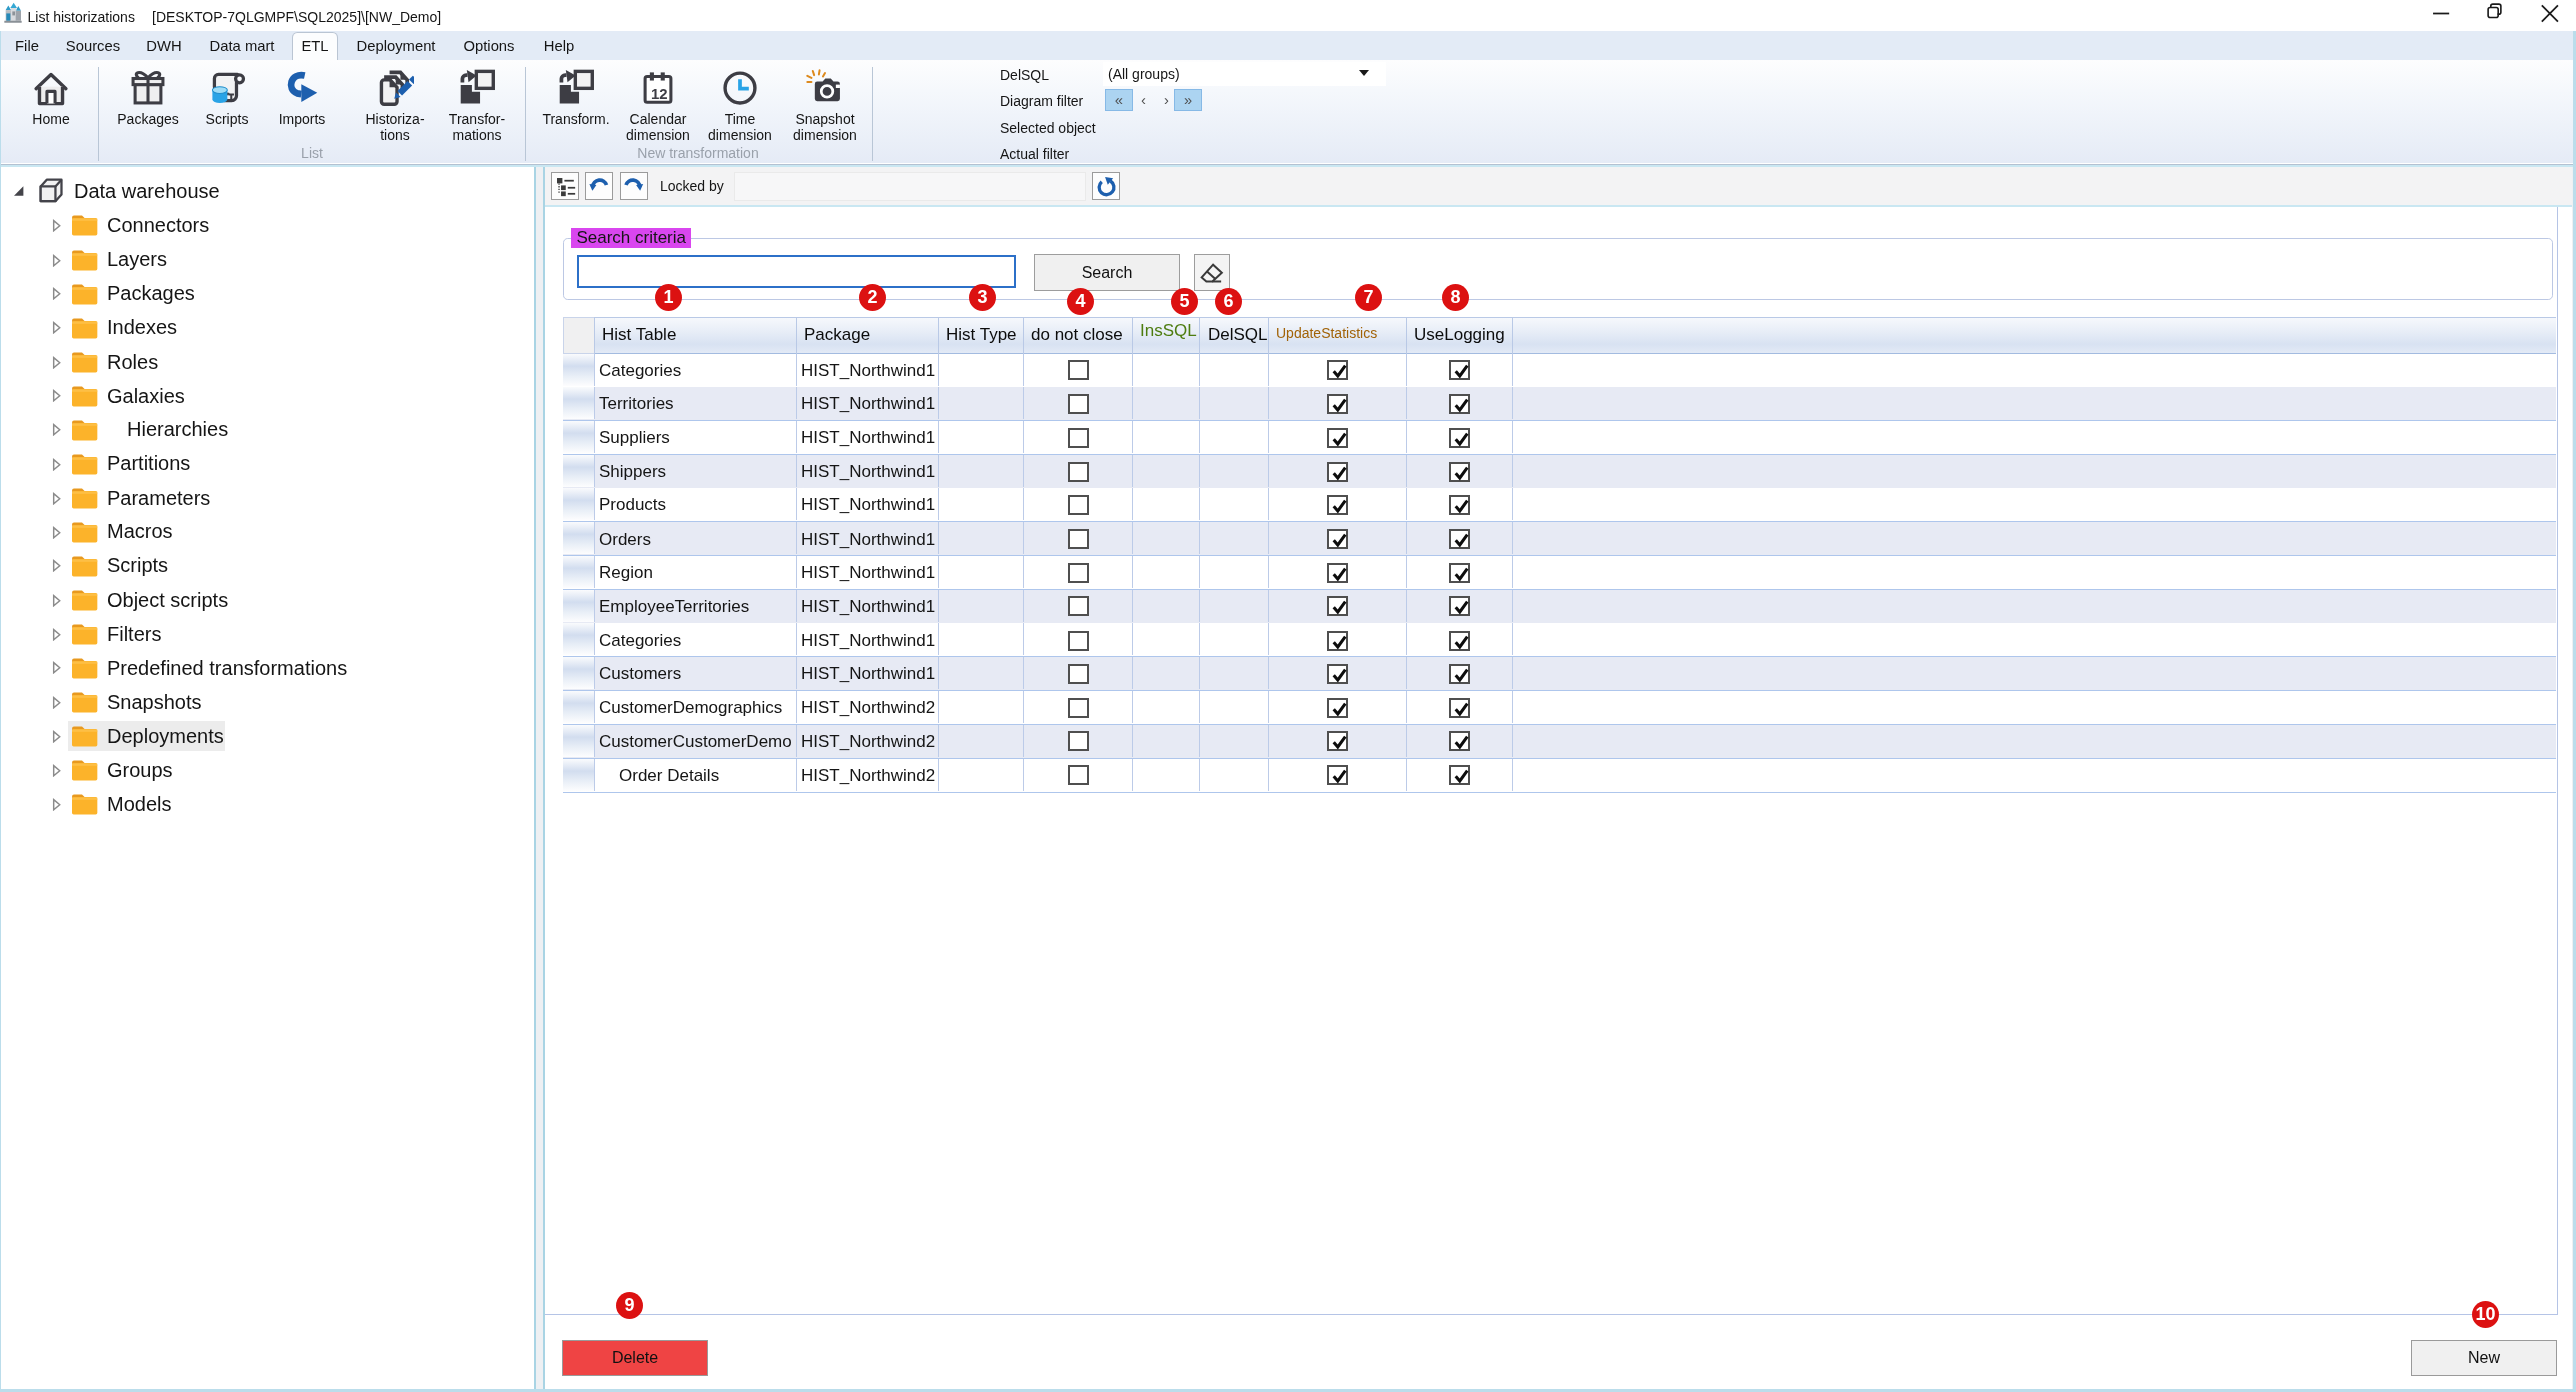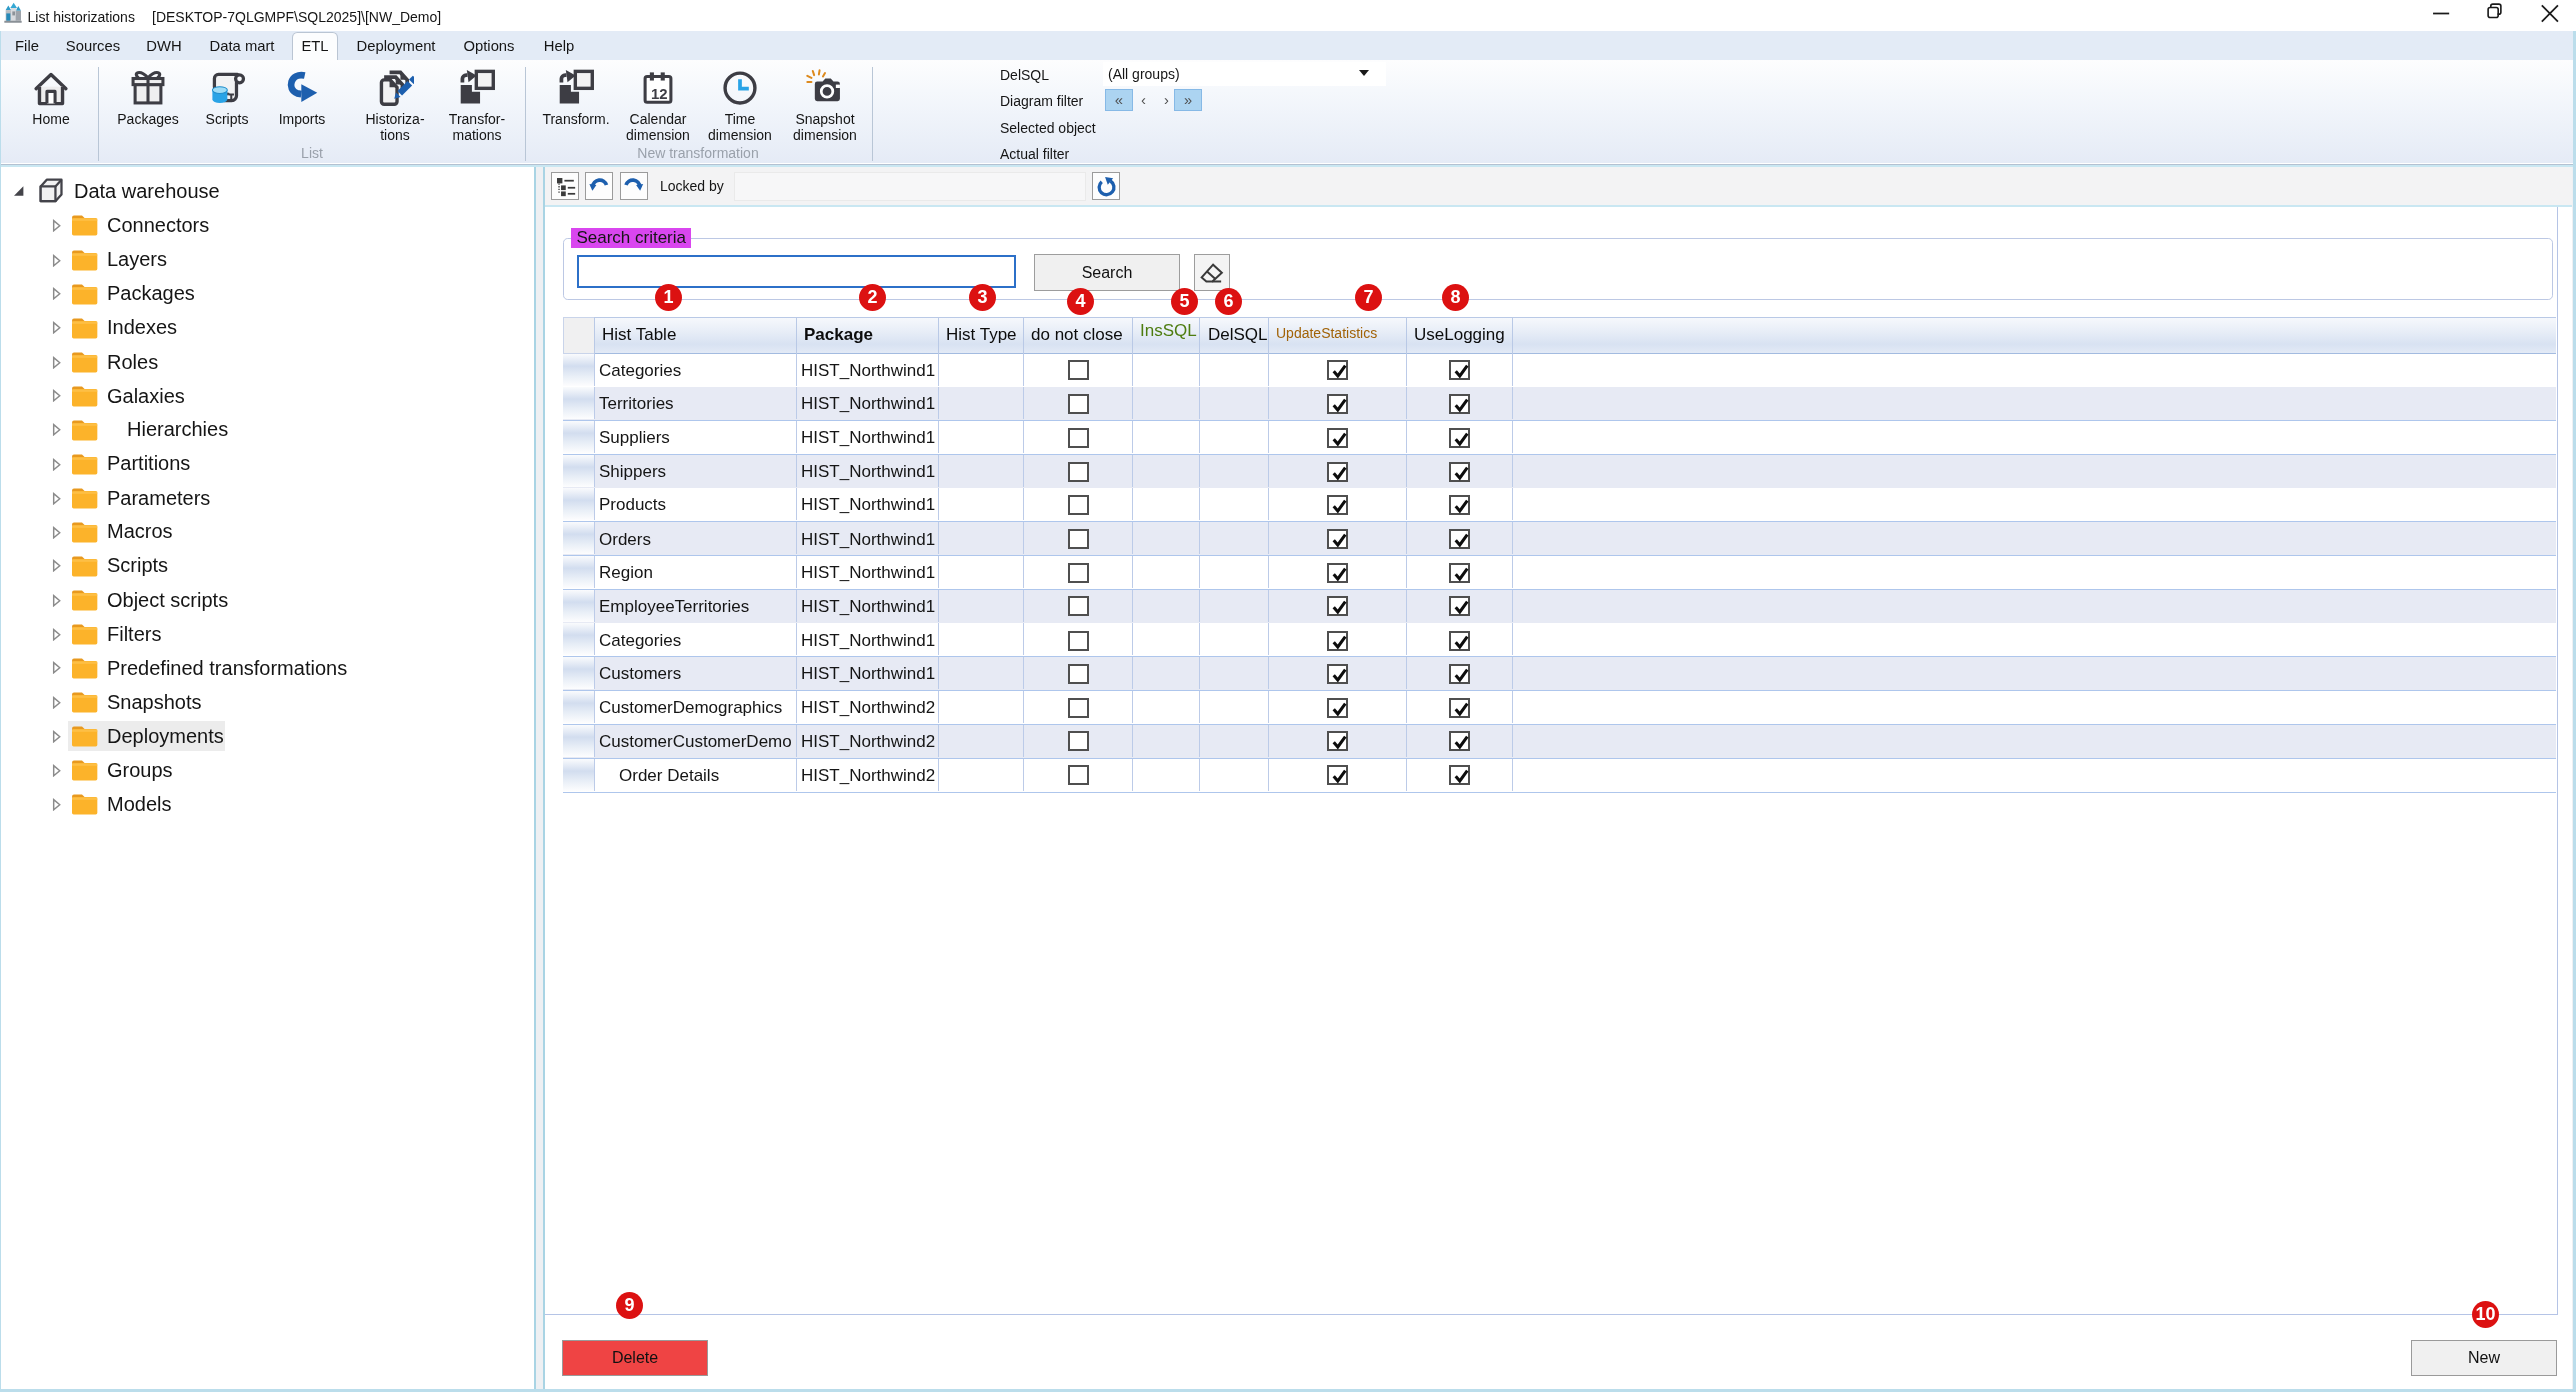--- a/index.html
+++ b/index.html
@@ -371,21 +371,21 @@
 <div class="abs vc" style="left:1067px;top:288px;width:27px;height:27px;border-radius:50%;background:#dc1111;color:#fff;font-size:18px;font-weight:bold;justify-content:center;z-index:40;">4</div>
 <div class="abs vc" style="left:1171px;top:288px;width:27px;height:27px;border-radius:50%;background:#dc1111;color:#fff;font-size:18px;font-weight:bold;justify-content:center;z-index:40;">5</div>
 <div class="abs vc" style="left:1215px;top:288px;width:27px;height:27px;border-radius:50%;background:#dc1111;color:#fff;font-size:18px;font-weight:bold;justify-content:center;z-index:40;">6</div>
 <div class="abs vc" style="left:1355px;top:284px;width:27px;height:27px;border-radius:50%;background:#dc1111;color:#fff;font-size:18px;font-weight:bold;justify-content:center;z-index:40;">7</div>
 <div class="abs vc" style="left:1442px;top:284px;width:27px;height:27px;border-radius:50%;background:#dc1111;color:#fff;font-size:18px;font-weight:bold;justify-content:center;z-index:40;">8</div>
 <div class="abs vc" style="left:616px;top:1292px;width:27px;height:27px;border-radius:50%;background:#dc1111;color:#fff;font-size:18px;font-weight:bold;justify-content:center;z-index:40;">9</div>
 <div class="abs vc" style="left:2472px;top:1301px;width:27px;height:27px;border-radius:50%;background:#dc1111;color:#fff;font-size:18px;font-weight:bold;justify-content:center;z-index:40;">10</div>
 <div class="abs" style="left:563px;top:317px;width:1993px;height:37px;background:linear-gradient(180deg,#f6f8fc 0%,#e7edf7 40%,#d8e2f2 75%,#e3eaf6 100%);border-top:1.3px solid #b9c9e6;border-bottom:1.3px solid #a3bbe0;"></div>
 <div class="abs" style="left:563px;top:317px;width:32px;height:37px;background:#f0f0f1;border:0.7px solid #c9d4ea;"></div>
 <div class="txt" style="left:602px;top:325px;font-size:17px;color:#0c0c0c;">Hist Table</div>
-<div class="txt" style="left:804px;top:325px;font-size:17px;color:#0c0c0c;font-weight:bold;">Package</div>
+<div class="txt" style="left:804px;top:325px;font-size:17px;color:#0c0c0c;">Package</div>
 <div class="txt" style="left:946px;top:325px;font-size:17px;color:#0c0c0c;">Hist Type</div>
 <div class="txt" style="left:1031px;top:325px;font-size:17px;color:#0c0c0c;">do not close</div>
 <div class="txt" style="left:1140px;top:321px;font-size:17px;color:#4d7c0f;">InsSQL</div>
 <div class="txt" style="left:1208px;top:325px;font-size:17px;color:#0c0c0c;">DelSQL</div>
 <div class="txt" style="left:1276px;top:325px;font-size:14px;color:#a16207;">UpdateStatistics</div>
 <div class="txt" style="left:1414px;top:325px;font-size:17px;color:#0c0c0c;">UseLogging</div>
 <div class="abs" style="left:594px;top:317px;width:1.3px;height:37px;background:#b9c9e6;"></div>
 <div class="abs" style="left:796px;top:317px;width:1.3px;height:37px;background:#b9c9e6;"></div>
 <div class="abs" style="left:938px;top:317px;width:1.3px;height:37px;background:#b9c9e6;"></div>
 <div class="abs" style="left:1023px;top:317px;width:1.3px;height:37px;background:#b9c9e6;"></div>

